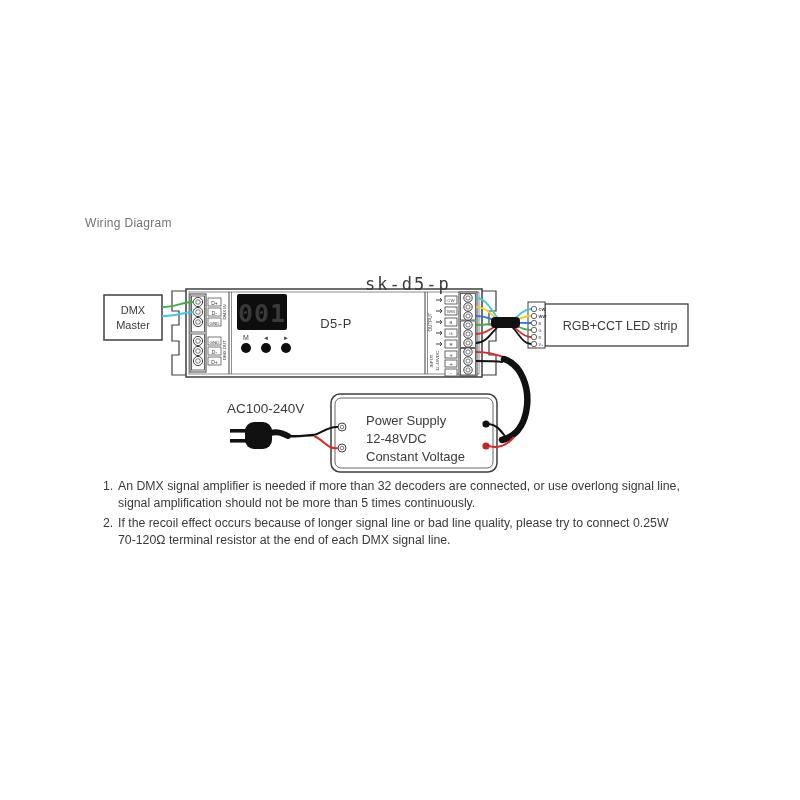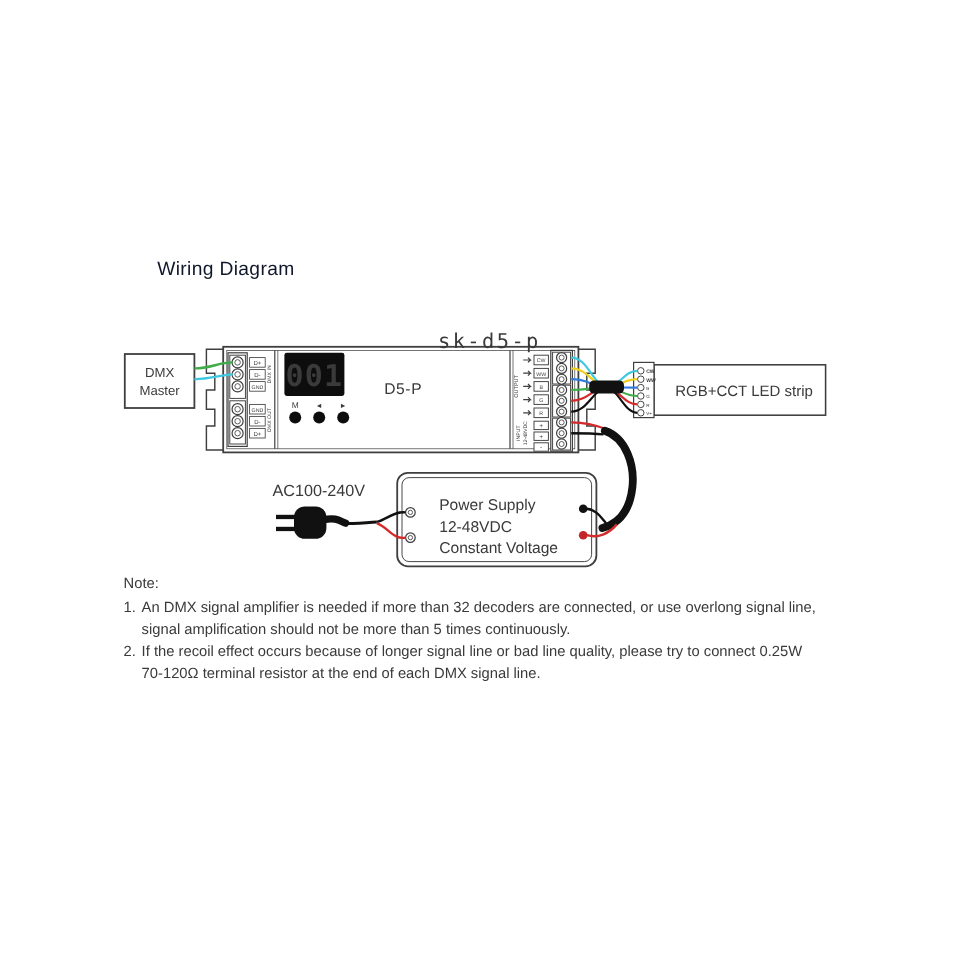--- a/index.html
+++ b/index.html
@@ -1,18 +1,18 @@
 <!DOCTYPE html>
 <html><head>
 <meta charset="utf-8">
 <style>
   html,body{margin:0;padding:0;background:#ffffff;}
   #page{position:relative;width:800px;height:800px;background:#ffffff;overflow:hidden;
         font-family:"Liberation Sans",sans-serif;}
-  #title{position:absolute;left:85px;top:216px;font-size:16px;color:#0f172a;letter-spacing:.3px;margin-left:46px;}
+  #title{position:absolute;left:85px;top:216px;font-size:12px;color:#737373;letter-spacing:.3px;}
   #diagram{position:absolute;left:0;top:0;}
   #notes{position:absolute;left:103px;top:478px;width:585px;color:#3a3a3a;font-size:12.3px;line-height:1.42;}
   #notes .heading{margin-bottom:3px;}
   .note-item{display:flex;margin-bottom:2px;}
   .note-item .num{flex:0 0 15px;}
   .note-item .txt{flex:1;}
   svg text{font-family:"Liberation Sans",sans-serif;fill:#3a3a3a;}
   .seg{font-family:"DejaVu Sans Mono",monospace;font-weight:bold;}
   .wm{font-family:"DejaVu Sans Mono",monospace;}
 </style>
@@ -230,21 +230,20 @@
     <g fill="none">
       <path stroke="#d42a2a" stroke-width="2" d="M476,352 C488,352 496,354 506,358"></path>
       <path stroke="#111" stroke-width="2" d="M476,361 C486,361 494,361 503,362"></path>
       <path stroke="#111" stroke-width="6.5" stroke-linecap="round" d="M504,359 C522,365 529,388 527,406 C525,424 517,436 502,440"></path>
       <path stroke="#111" stroke-width="2" d="M489,424 C497,425 500,430 505,436"></path>
       <path stroke="#d42a2a" stroke-width="2" d="M489,446 C499,449 508,444 514,437"></path>
     </g>
   </svg>
 
   <div id="notes">
-    <div class="heading">Note:</div>
     <div class="note-item">
       <span class="num">1.</span>
       <span class="txt">An DMX signal amplifier is needed if more than 32 decoders are connected, or use overlong signal line, signal amplification should not be more than 5 times continuously.</span>
     </div>
     <div class="note-item">
       <span class="num">2.</span>
       <span class="txt">If the recoil effect occurs because of longer signal line or bad line quality, please try to connect 0.25W 70-120Ω terminal resistor at the end of each DMX signal line.</span>
     </div>
   </div>
 

